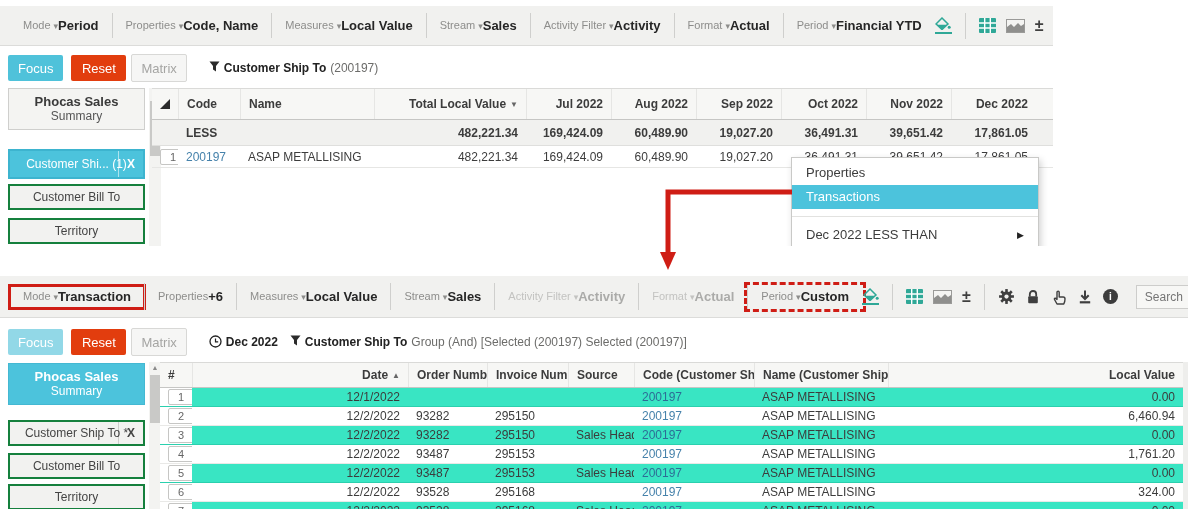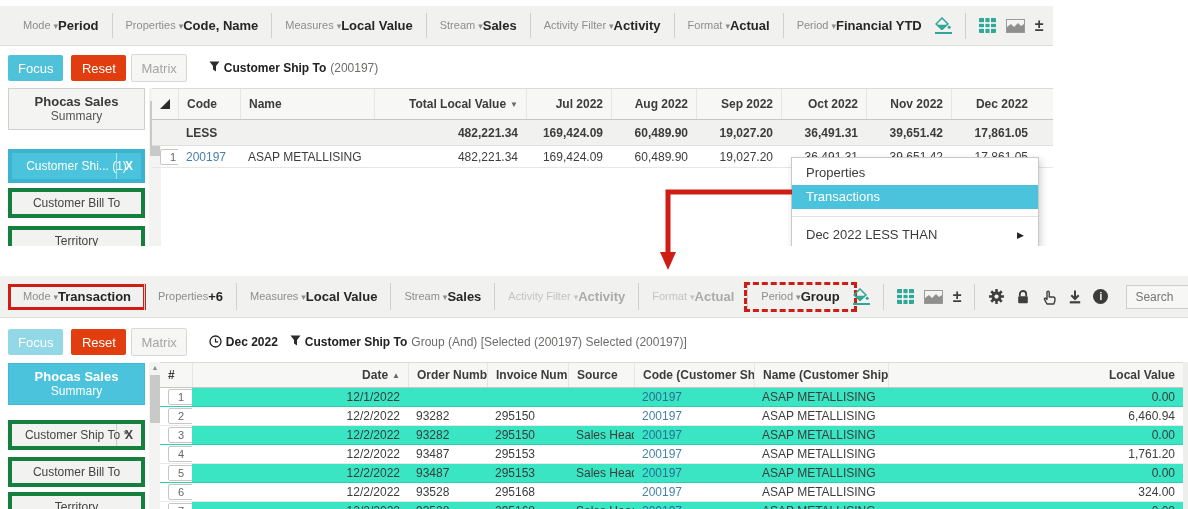--- a/index.html
+++ b/index.html
@@ -54,21 +54,21 @@
   
   .sidebar{position:absolute;left:8px;width:137px;}
   .panel-top .sidebar{top:88px;}
   .panel-bottom .sidebar{top:90px;}
   .db-box{border:1px solid #cfcfcd;background:#f4f4f2;text-align:center;padding:5px 0 6px;}
   .db-box .t1{font-size:13px;font-weight:bold;color:#3a3a3a;}
   .db-box .t2{font-size:12px;color:#555;}
   .panel-bottom .db-box{background:#4cc3dc;border-color:#44b8d2;}
   .panel-bottom .db-box .t1,.panel-bottom .db-box .t2{color:#fff;}
   .side-item{position:relative;display:flex;align-items:center;justify-content:center;
-             border:4px solid #15803d;background:#f2f2f0;color:#444;font-size:12px;height:22px;cursor:pointer;}
+             border:2px solid #15803d;background:#f2f2f0;color:#444;font-size:12px;height:22px;cursor:pointer;}
   .side-item.active{background:#4cc3dc;border-color:#3db4cf;color:#fff;height:26px;}
   .side-x{position:absolute;right:0;top:0;bottom:0;width:24px;display:flex;align-items:center;
           justify-content:center;border-left:1px solid rgba(0,0,0,0.15);font-weight:bold;font-size:12px;cursor:pointer;}
   .side-item.active .side-x{border-left-color:rgba(255,255,255,0.55);}
   .g1{margin-top:19px;}.g2{margin-top:5px;}.g3{margin-top:8px;}
   .h1{margin-top:15px;}.h2{margin-top:7px;}.h3{margin-top:5px;}
 
   
   .vscroll{position:absolute;left:149px;width:12px;background:#f3f3f1;}
   .panel-top .vscroll{top:88px;bottom:0;}
@@ -332,21 +332,21 @@
             <span class="tb-value">Activity</span>
           </div>
           <span class="tb-div"></span>
           <div class="tb-item disabled">
             <span class="tb-label">Format<span class="tb-caret">▾</span></span>
             <span class="tb-value">Actual</span>
           </div>
           <span class="tb-div"></span>
           <div class="tb-item ann-dashed">
             <span class="tb-label">Period<span class="tb-caret">▾</span></span>
-            <span class="tb-value">Group</span>
+            <span class="tb-value">Custom</span>
           </div>
         </div>
       <div class="tb-icons">
         <span class="icon-btn">
           <svg width="16" height="13" viewBox="0 0 16 13">
               <path d="M7 1 L13 7 L7 12.5 L1 7 Z" fill="none" stroke="#2fa897" stroke-width="1.5"></path>
               <path d="M1.8 7.8 L7 12.5 L12.2 7.8 Z" fill="#2fa897"></path>
               <circle cx="14.2" cy="10.3" r="1.5" fill="#2fa897"></circle>
             </svg>
           <span class="icon-underline"></span>

